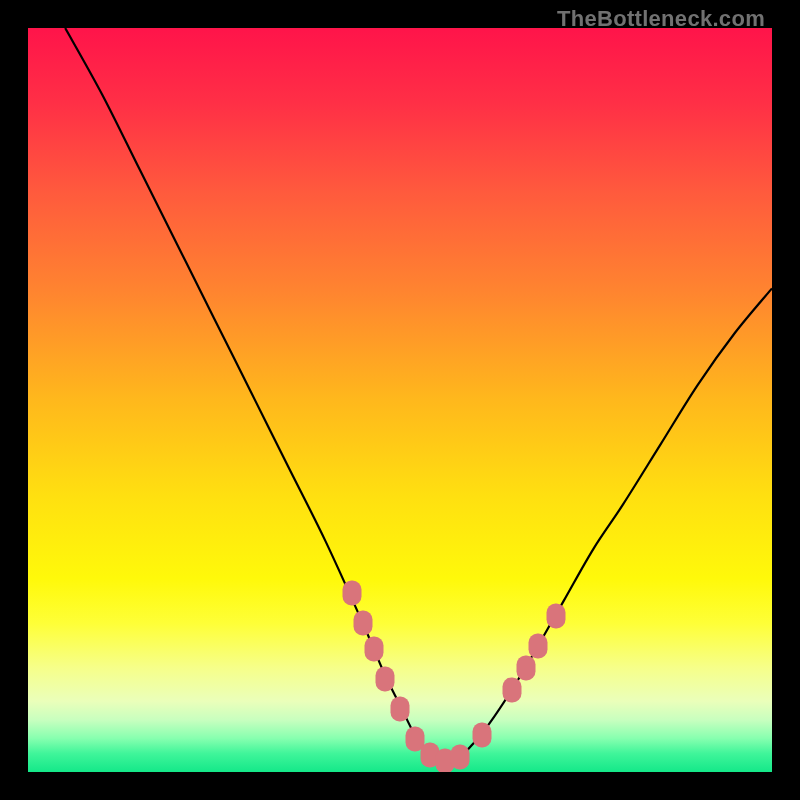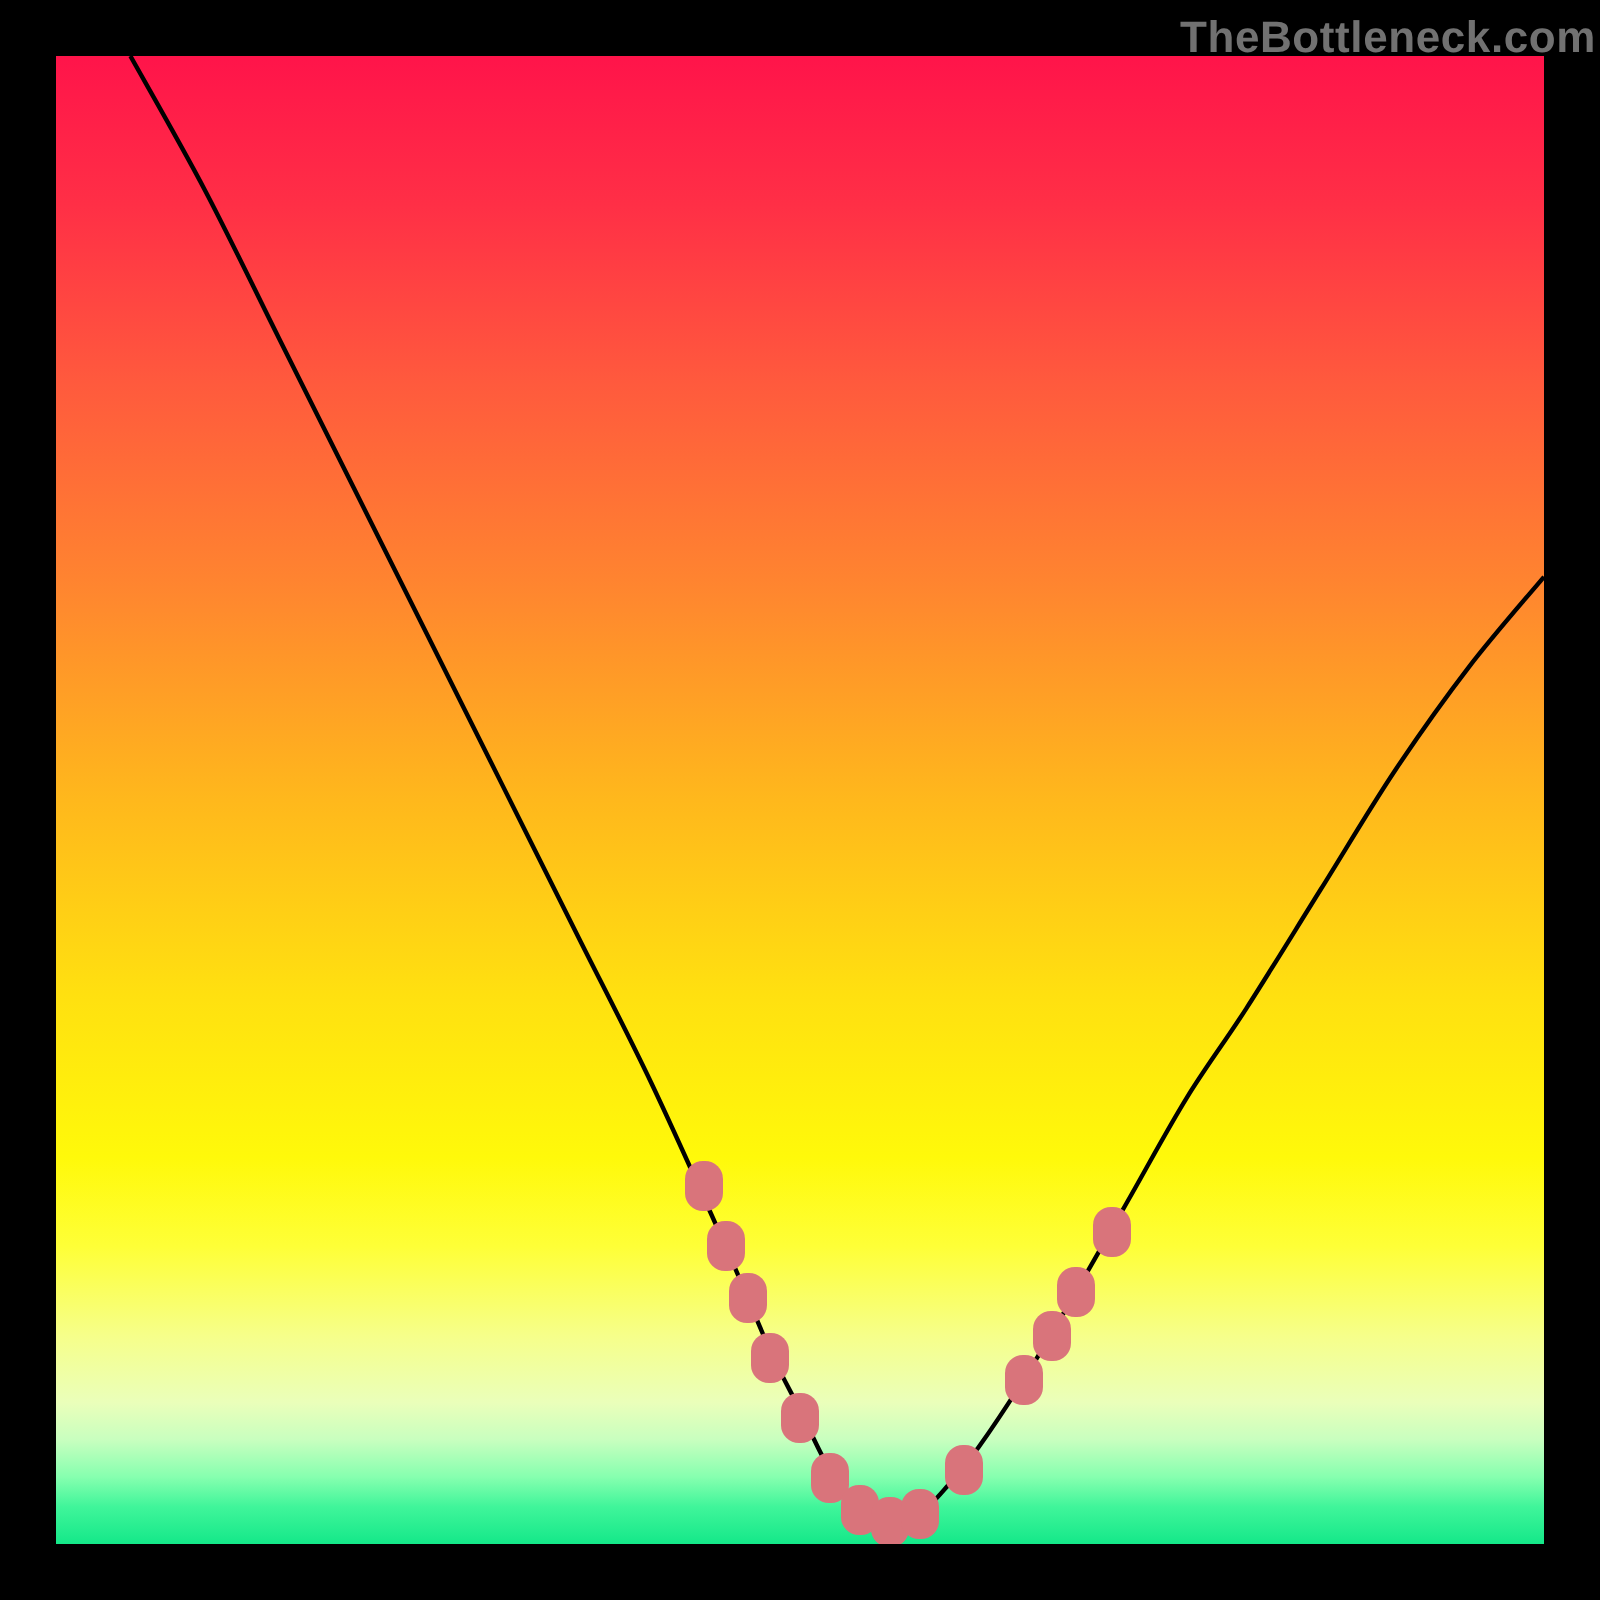--- a/index.html
+++ b/index.html
@@ -30,21 +30,21 @@
     position: absolute;
     width: 19px;
     height: 25px;
     border-radius: 9px;
     background: #d9747b;
     transform: translate(-50%, -50%);
   }
   .watermark {
     position: absolute;
     top: 6px;
-    right: 2px;
+    right: 35px;
     font-family: Arial, Helvetica, sans-serif;
     font-size: 22px;
     font-weight: 600;
     color: #717171;
     letter-spacing: 0.3px;
   }
 </style>
 </head>
 <body>
 <div class="frame">

